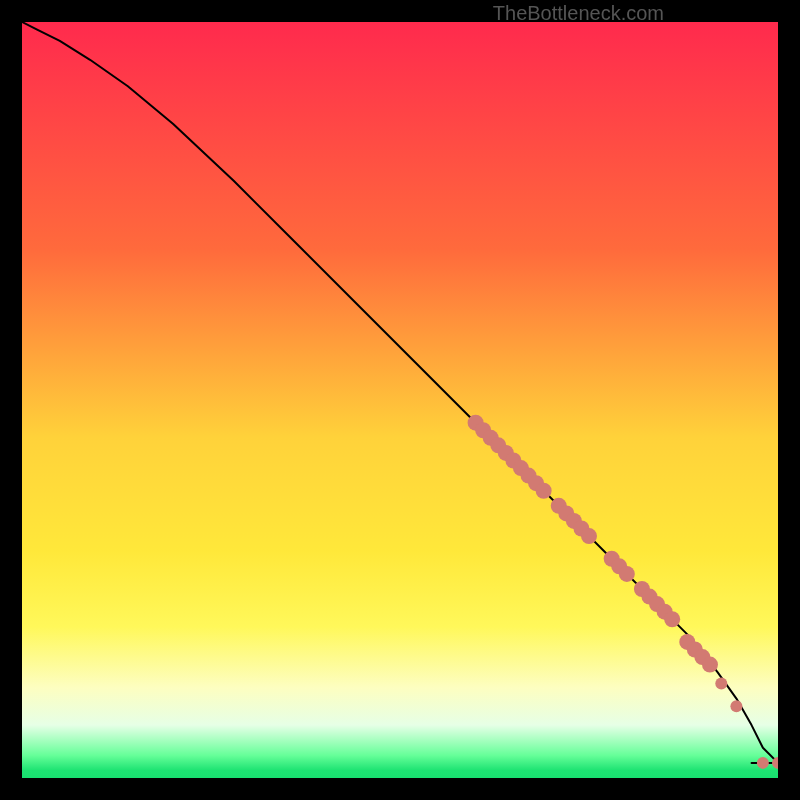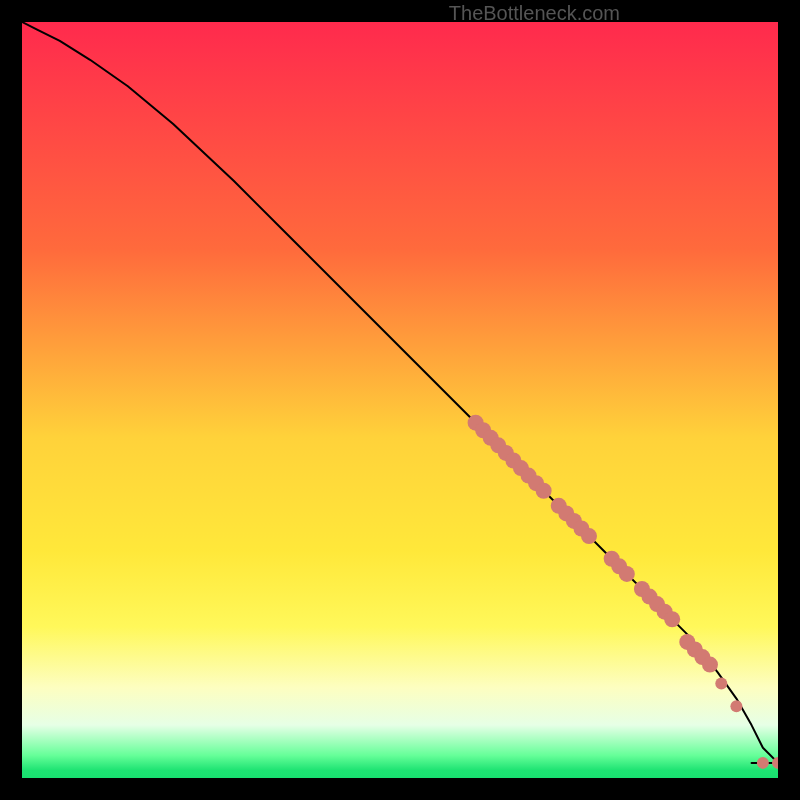--- a/index.html
+++ b/index.html
@@ -8,20 +8,21 @@
     width: 800px;
     height: 800px;
     background: #000;
     overflow: hidden;
     font-family: Arial, Helvetica, sans-serif;
   }
   .stage {
     position: relative;
     width: 632px;
     height: 800px;
+    padding-left: 44px;
   }
   .watermark {
     position: absolute;
     top: 2px;
     right: 12px;
     color: #555;
     font-size: 20px;
     font-weight: 400;
     z-index: 20;
     user-select: none;

